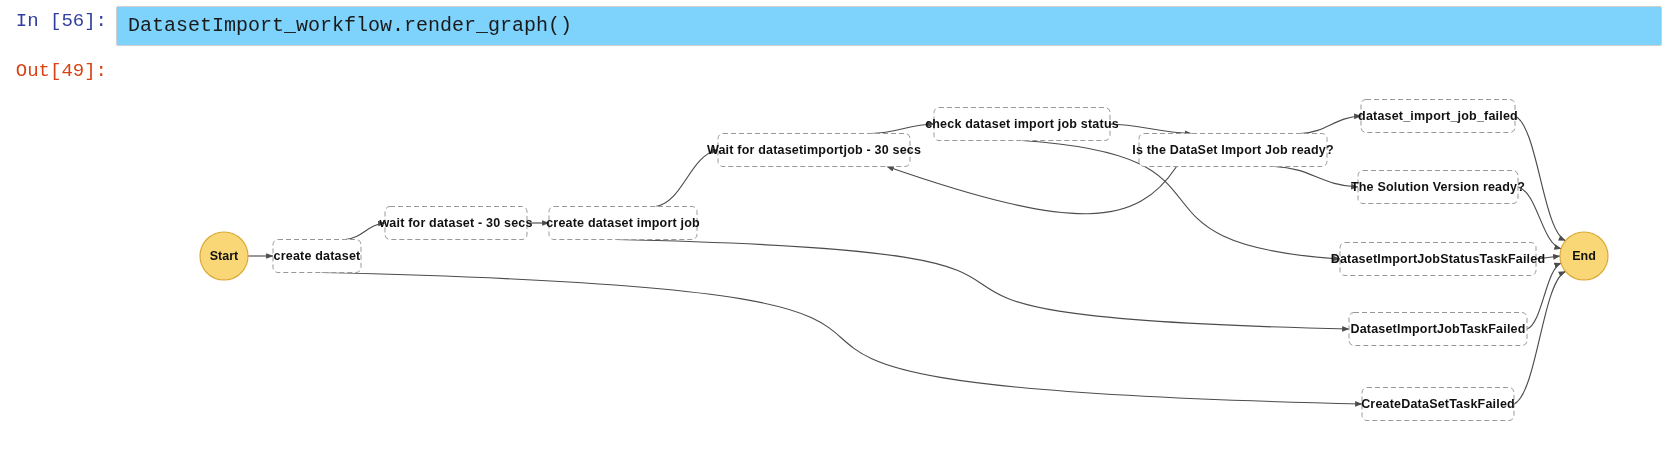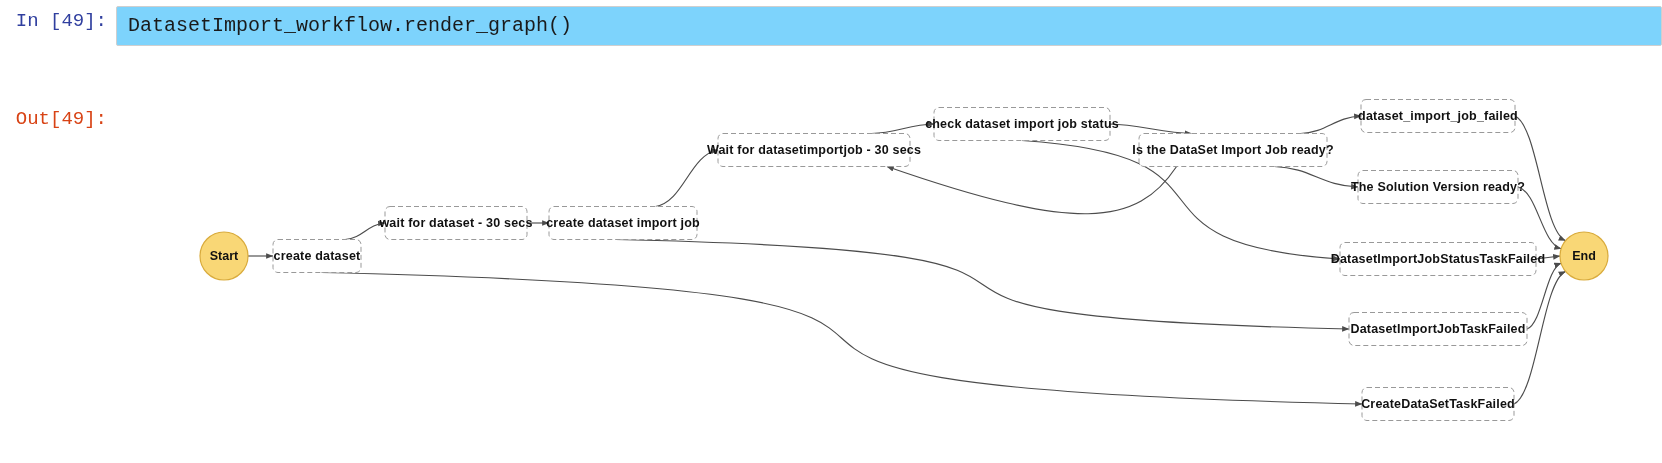--- a/index.html
+++ b/index.html
@@ -54,21 +54,20 @@
     font-family: "Liberation Mono", monospace;
     font-size: 20px;
     line-height: 28px;
     color: #1a1a1a;
     white-space: pre;
   }
 
   .nb-output-row {
     padding-top: 6px;
     height: 30px;
-    margin-top: 48px;
   }
   .out-prompt {
     width: 116px;
     min-width: 116px;
     text-align: right;
     padding-right: 9px;
     box-sizing: border-box;
     font-family: "Liberation Mono", monospace;
     font-size: 19px;
     line-height: 26px;
@@ -119,21 +118,21 @@
   .edge {
     fill: none;
     stroke: #4c4c4c;
     stroke-width: 1.15;
   }
 </style>
 </head>
 <body>
 
 <div class="nb-cell nb-input-row">
-  <div class="prompt">In [49]:</div>
+  <div class="prompt">In [56]:</div>
   <div class="code-area">
     <div class="code-text">DatasetImport_workflow.render_graph()</div>
   </div>
 </div>
 
 <div class="nb-cell nb-output-row">
   <div class="out-prompt">Out[49]:</div>
 </div>
 
 <div class="graph-wrap">

